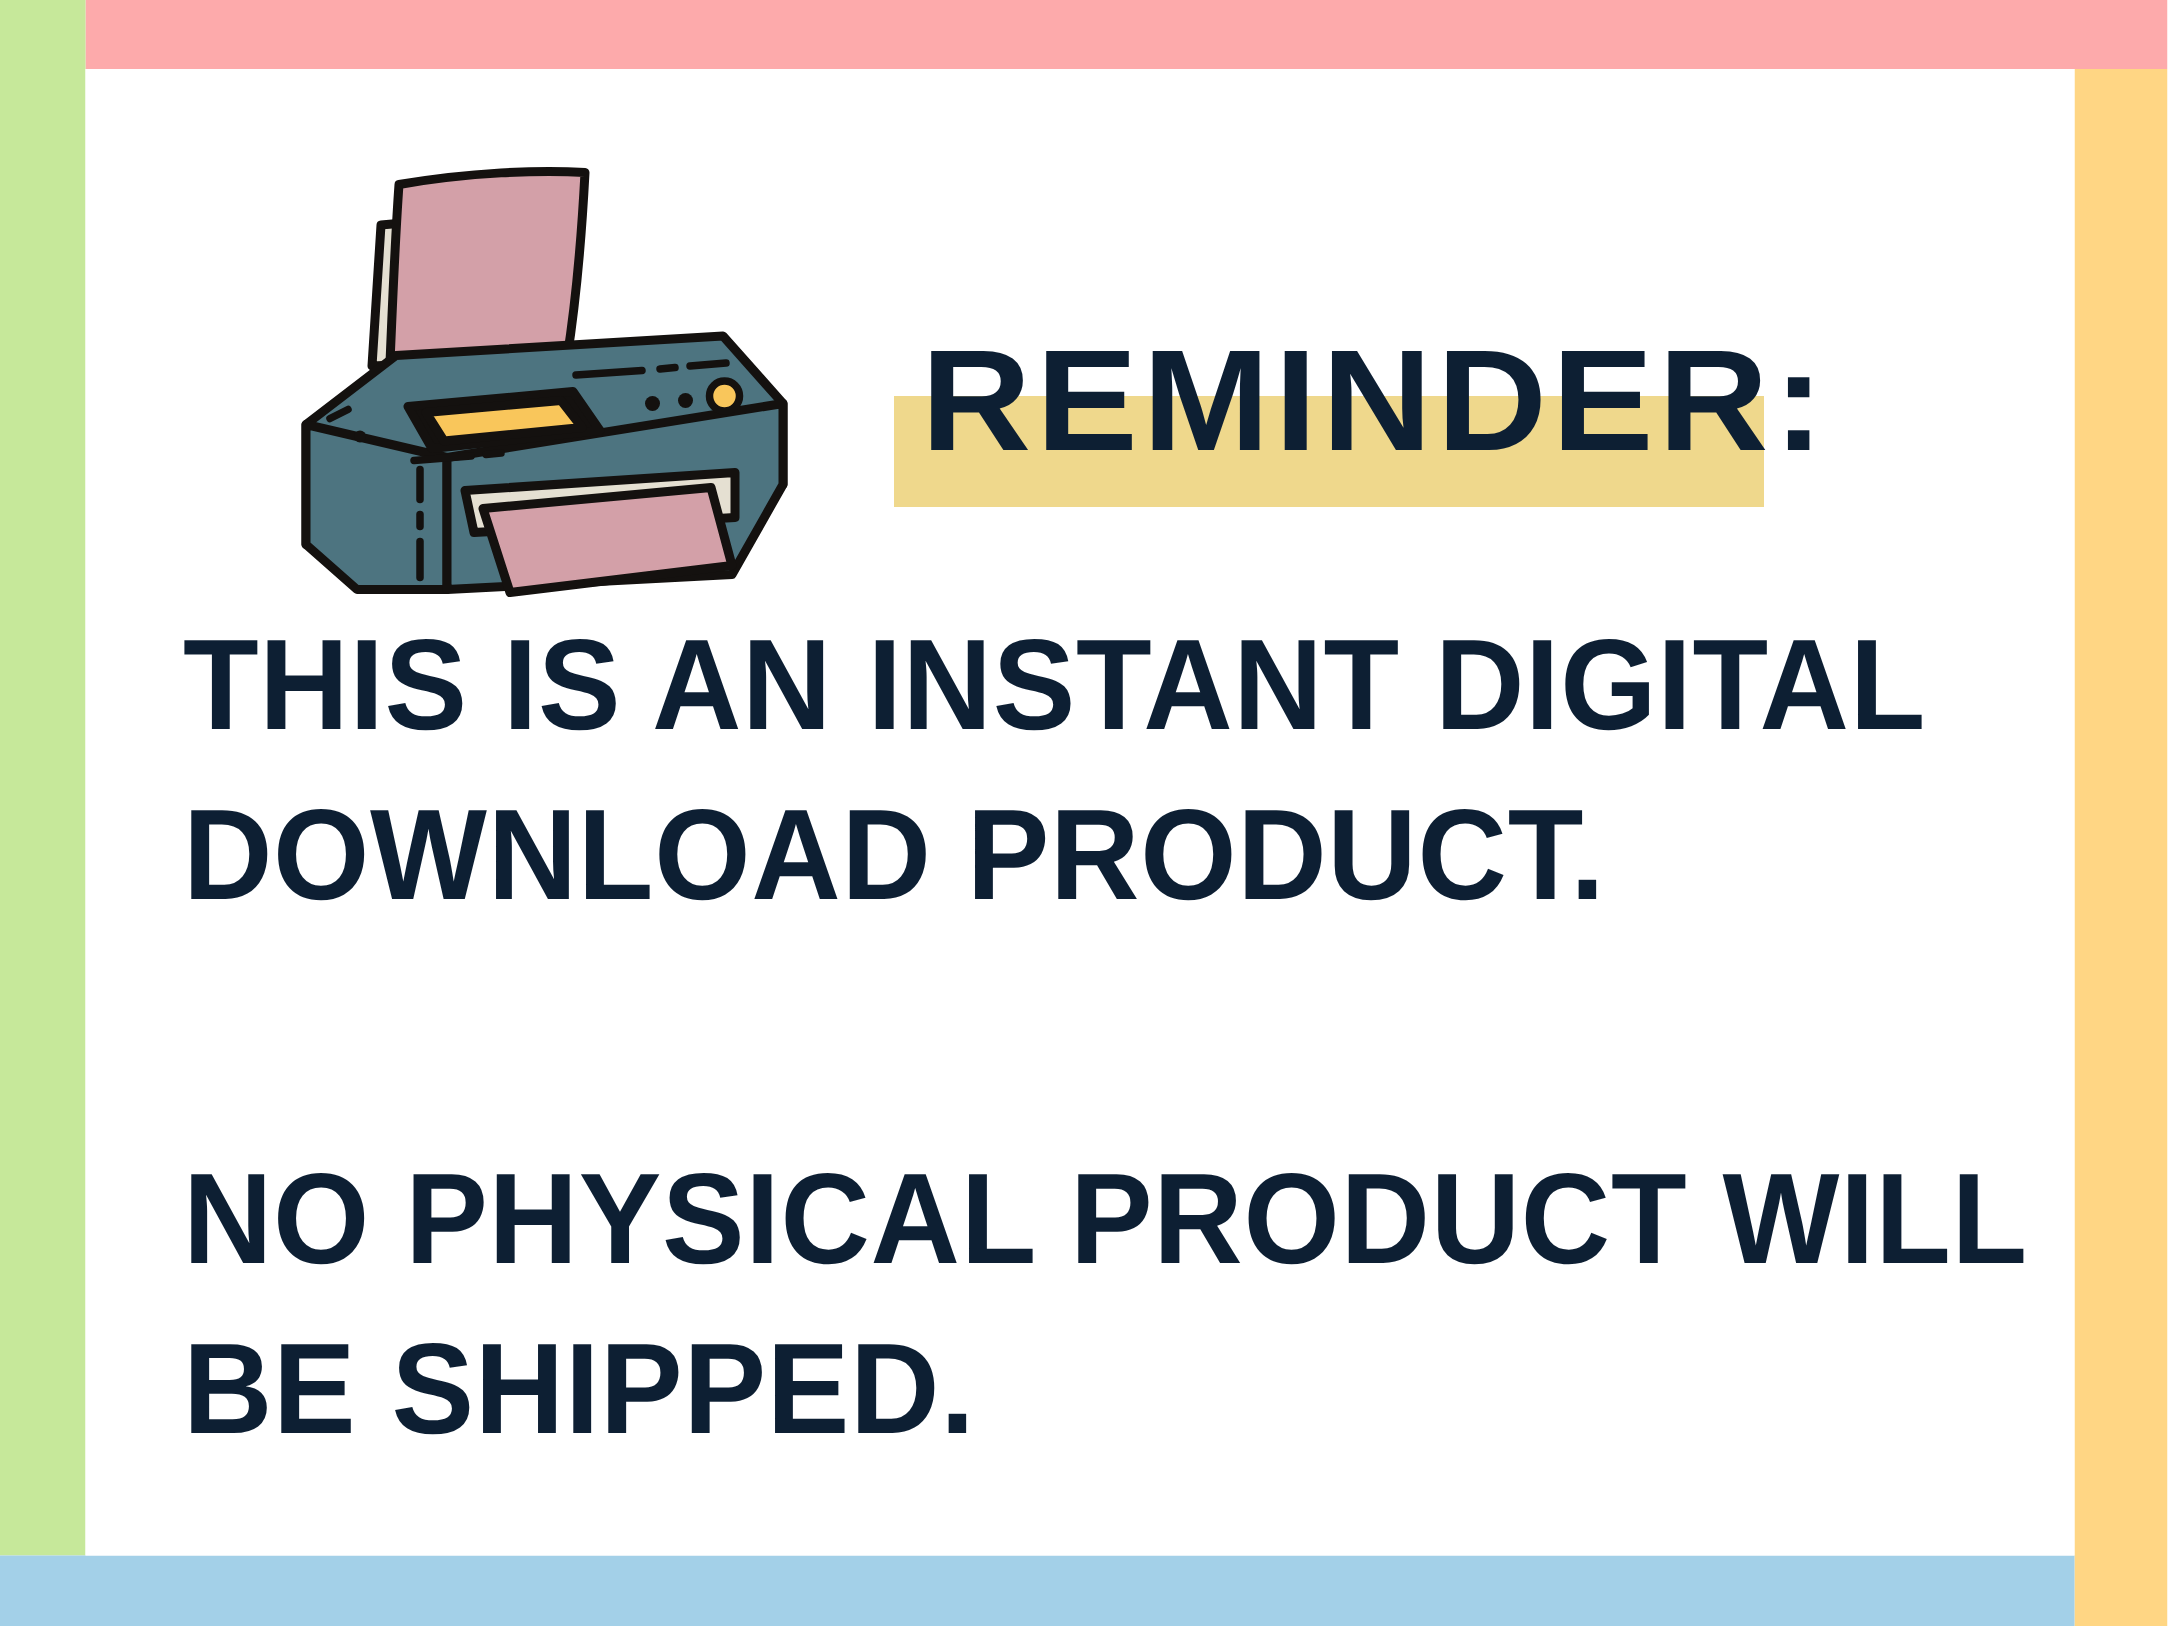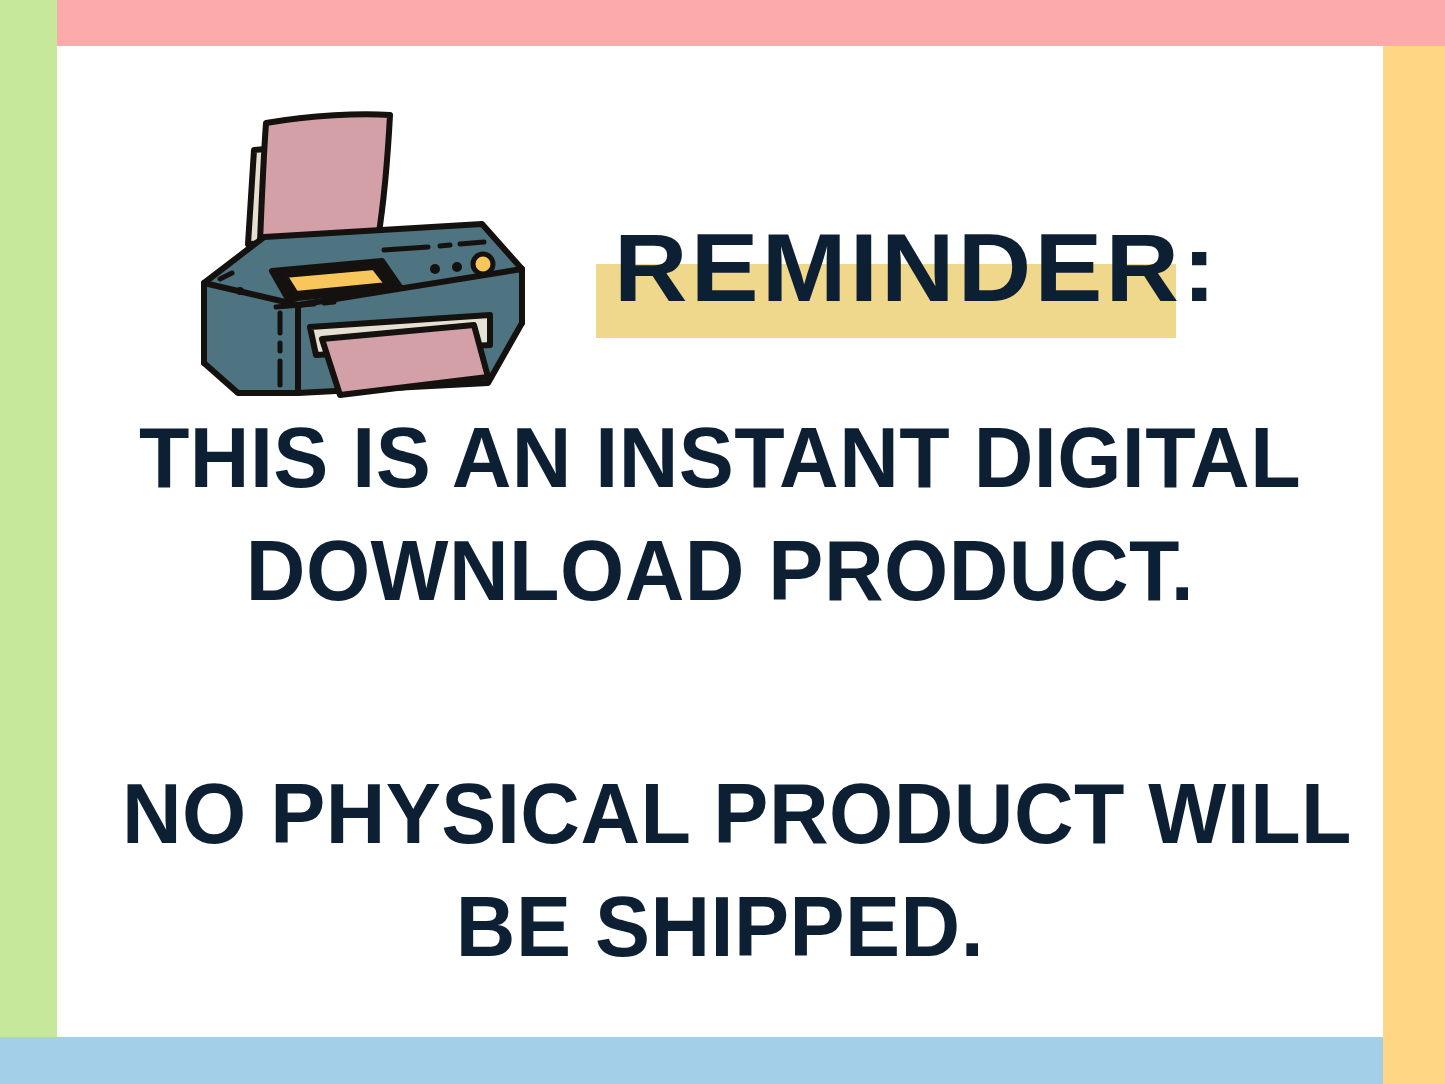--- a/index.html
+++ b/index.html
@@ -109,21 +109,20 @@
     transform: scaleX(1.06);
     transform-origin: left center;
   }
 
   
   #body-copy {
     position: absolute;
     left: 40px;
     top: 355px;
     width: 1246px;
-    text-align: center;
     color: #0d1f33;
   }
   .body-line {
     font-family: "Liberation Sans Narrow", "Liberation Sans", sans-serif;
     font-weight: 700;
     font-size: 86px;
     line-height: 113px;
     letter-spacing: 0.5px;
     color: #0d1f33;
     white-space: nowrap;

